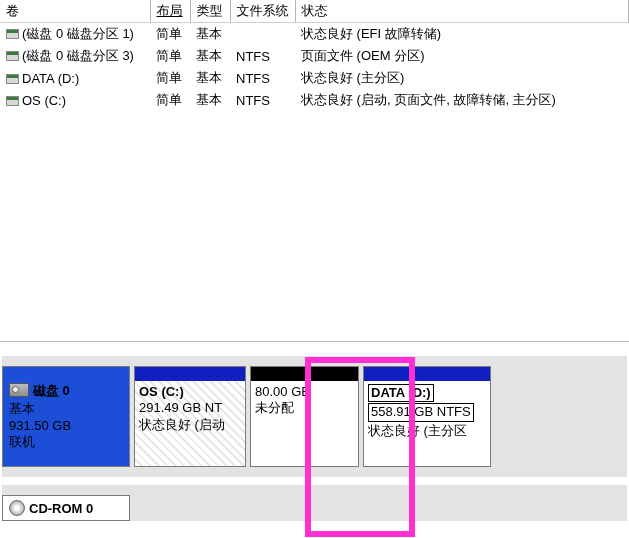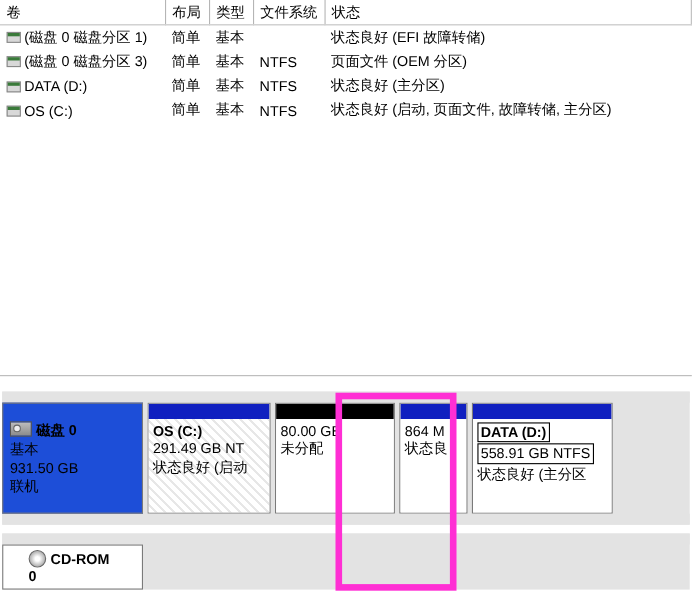--- a/index.html
+++ b/index.html
@@ -25,21 +25,21 @@
   }
   .vol-table th {
     background: #fff;
     border-right: 1px solid #b5b5b5;
     border-bottom: 1px solid #d0d0d0;
     font-size: 13px;
     height: 22px;
   }
   .vol-table th:last-child { border-right: 1px solid #b5b5b5; }
   .col-vol    { width: 150px; }
-  .col-layout { width: 40px; }
+  .col-layout { width: 40px; text-decoration: underline; }
   .col-type   { width: 40px; }
   .col-fs     { width: 65px; margin-top: 16px; }
   .col-status { }
 
   .vol-row td { height: 21px; vertical-align: middle;}
   .vol-icon {
     display: inline-block;
     width: 13px; height: 10px;
     background: #d8d8d8;
     border: 1px solid #888;
@@ -124,21 +124,21 @@
 
   .cd-row {
     margin-top:8px;
     border-top:10px solid #e3e3e3;
     background:#e3e3e3;
     padding:0;
     display:flex;
   }
   .cd-label{
     width:128px;min-width:128px;background:#fff;border:1px solid #7a7a7a;
-    padding:4px 23px;font-size:13px;font-weight:bold;
+    padding:4px 6px;font-size:13px;font-weight:bold;
   }
   .cd-label .cd-icon{
     display:inline-block;width:16px;height:16px;border-radius:50%;
     background:radial-gradient(circle,#fff 20%,#c0c0c0 60%,#888 100%);
     border:1px solid #666;vertical-align:-3px;margin-right:4px;
   }
 
   
   .highlight {
     position:absolute;
@@ -206,24 +206,20 @@
     </div>
     <div class="blocks" id="blocks">
         <div class="block hatched" style="width: 112px;">
           <div class="stripe stripe-blue"></div>
           <div class="blk-body"><b>OS  (C:)</b><br>291.49 GB NT<br>状态良好 (启动</div>
         </div>
         <div class="block" style="width: 109px;">
           <div class="stripe stripe-black"></div>
           <div class="blk-body">80.00 GB<br>未分配</div>
         </div>
-        <div class="block" style="width: 62px;">
-          <div class="stripe stripe-blue"></div>
-          <div class="blk-body">864 M<br>状态良</div>
-        </div>
         <div class="block" style="width: 128px;">
           <div class="stripe stripe-blue"></div>
           <div class="blk-body"><span class="sel-box"><b>DATA  (D:)</b></span><br><span class="sel-box">558.91 GB NTFS</span><br>状态良好 (主分区</div>
         </div>
       </div>
   </div>
 
   <div class="cd-row">
     <div class="cd-label">
       <span class="cd-icon"></span><span>CD-ROM 0</span>

